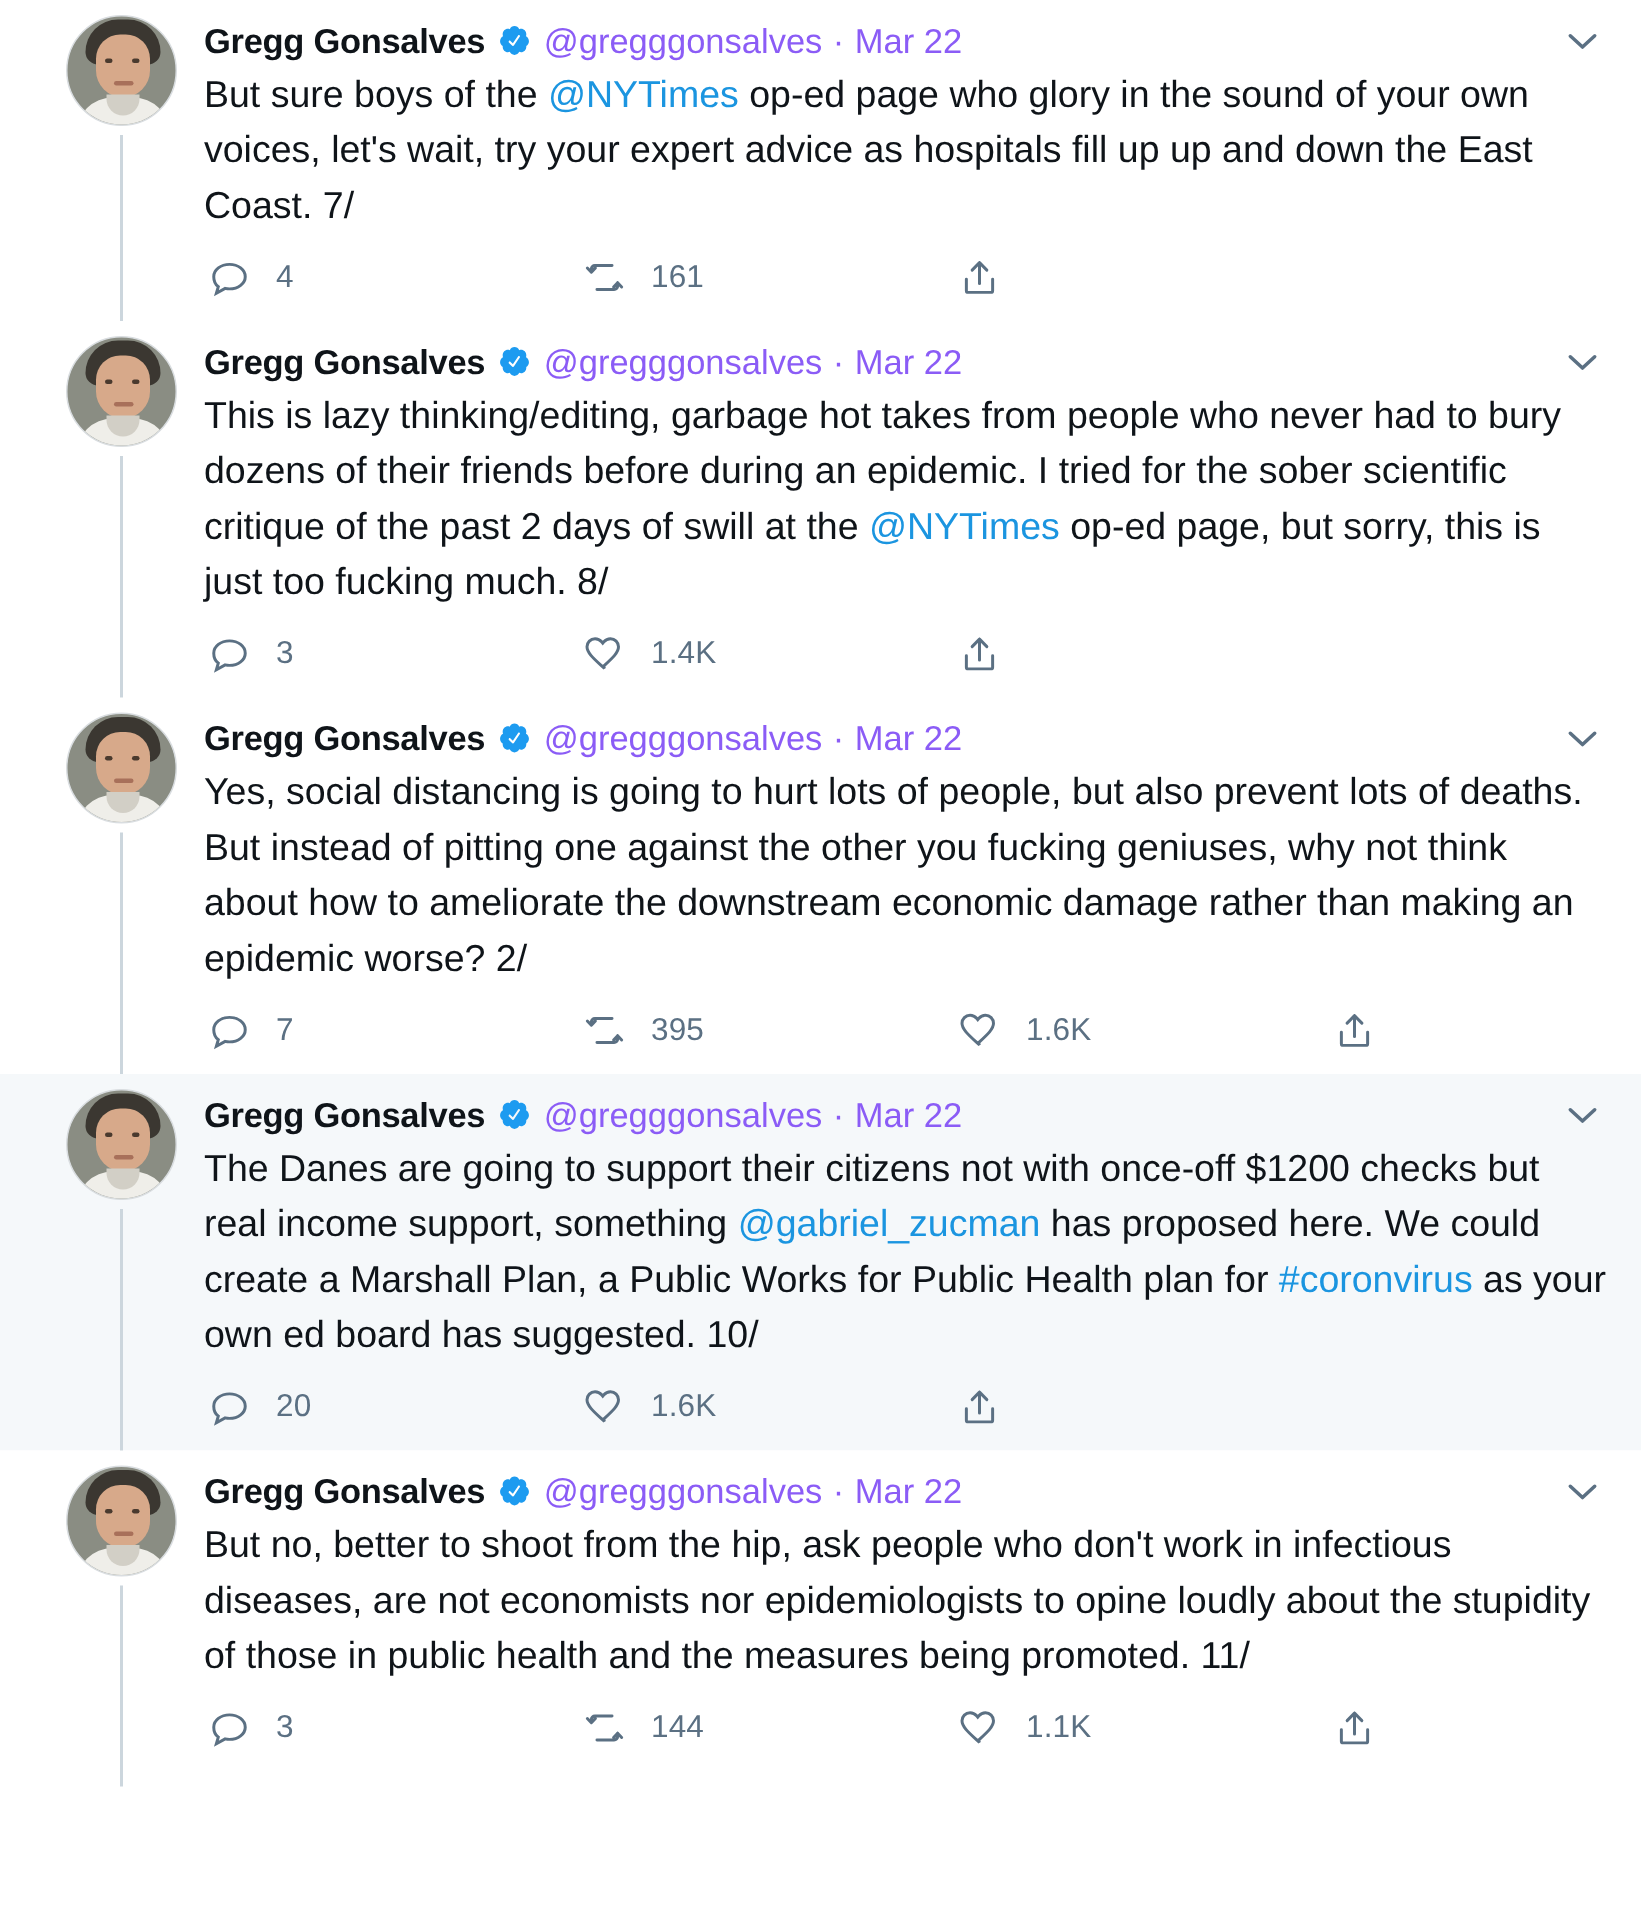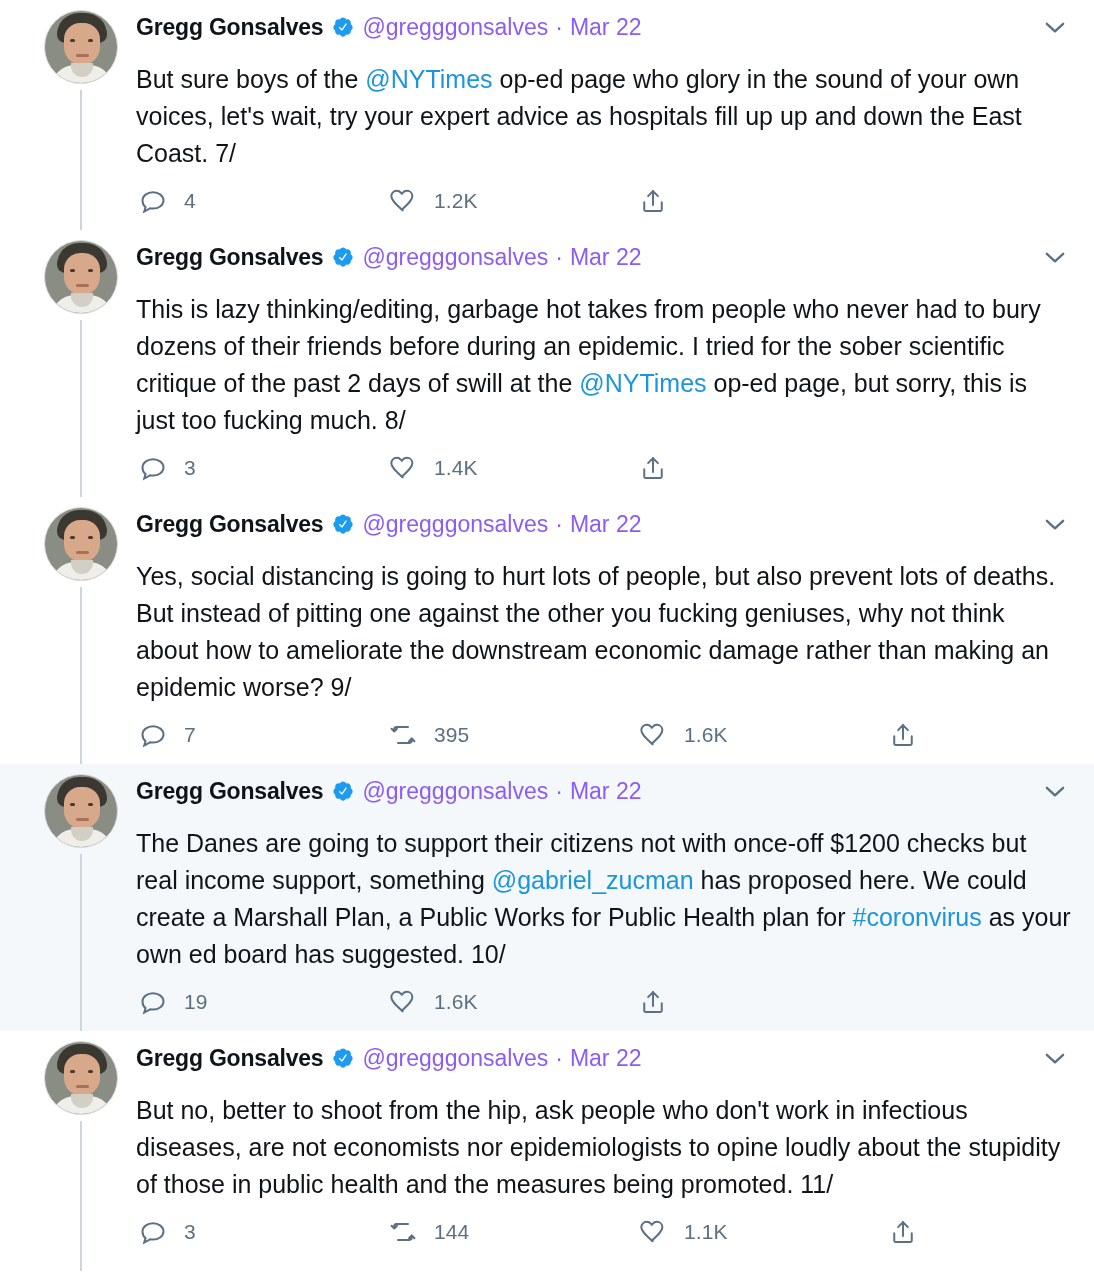--- a/index.html
+++ b/index.html
@@ -129,21 +129,21 @@
     height: 34px;
     display: flex;
     align-items: center;
     justify-content: center;
     color: #5b7083;
   }
   .text {
     font-size: 25px;
     line-height: 37px;
     color: #0f1419;
-    margin-top: 17px;
+    margin-top: 1px;
     word-wrap: break-word;
   }
   .text a {
     color: #1b95e0;
     text-decoration: none;
   }
   .actions {
     display: flex;
     align-items: center;
     margin-top: 12px;
@@ -213,24 +213,24 @@
             <span class="glyph">
               <svg viewBox="0 0 24 24" width="28" height="28">
                 <path fill="none" stroke="#5b7083" stroke-width="1.7" d="M21 11.5c0 3.9-4.03 7-9 7-.86 0-1.69-.09-2.48-.27L4.5 21l1.1-3.77C4 16 3 13.9 3 11.5c0-3.9 4.03-7 9-7s9 3.1 9 7z"></path>
               </svg>
             </span>
             <span class="count">4</span>
           </div>
           <div class="action">
             <span class="glyph">
               <svg viewBox="0 0 24 24" width="28" height="28">
-                <path fill="none" stroke="#5b7083" stroke-width="1.7" d="M12 20.3l-1.45-1.32C5.4 14.25 2 11.2 2 7.9 2 5.3 4.04 3.3 6.6 3.3c1.45 0 2.84.67 3.75 1.73l.65.77.65-.77C12.56 3.97 13.95 3.3 15.4 3.3 17.96 3.3 20 5.3 20 7.9c0 3.3-3.4 6.35-8.55 11.1L12 20.3z"></path>
-              </svg>
-            </span>
-            <span class="count">1.2K</span>
+                <path fill="none" stroke="#5b7083" stroke-width="1.7" stroke-linecap="round" stroke-linejoin="round" d="M4.5 9V7.2c0-1.1.9-2 2-2h9.8M4.5 9L2.2 6.6M4.5 9l2.3-2.4M19.5 15v1.8c0 1.1-.9 2-2 2H7.7M19.5 15l2.3 2.4M19.5 15l-2.3 2.4"></path>
+              </svg>
+            </span>
+            <span class="count">161</span>
           </div>
           <div class="action share">
             <span class="glyph">
               <svg viewBox="0 0 24 24" width="28" height="28">
                 <path fill="none" stroke="#5b7083" stroke-width="1.7" stroke-linecap="round" stroke-linejoin="round" d="M12 3.5v12M12 3.5L7.8 7.8M12 3.5l4.2 4.3M4.5 13v6.5c0 .6.4 1 1 1h13c.6 0 1-.4 1-1V13"></path>
               </svg>
             </span>
           </div>
         </div>
       </div>
@@ -316,21 +316,21 @@
           </span>
           <span class="handle">@gregggonsalves</span>
           <span class="dot">·</span>
           <span class="date">Mar 22</span>
           <span class="caret">
             <svg viewBox="0 0 24 24" width="30" height="30">
               <path fill="none" stroke="#5b7083" stroke-width="1.9" stroke-linecap="round" stroke-linejoin="round" d="M5.5 9.5l6.5 6 6.5-6"></path>
             </svg>
           </span>
         </div>
-        <div class="text"><span>Yes, social distancing is going to hurt lots of people, but also prevent lots of deaths. But instead of pitting one against the other you fucking geniuses, why not think about how to ameliorate the downstream economic damage rather than making an epidemic worse? 9/</span></div>
+        <div class="text"><span>Yes, social distancing is going to hurt lots of people, but also prevent lots of deaths. But instead of pitting one against the other you fucking geniuses, why not think about how to ameliorate the downstream economic damage rather than making an epidemic worse? 2/</span></div>
         <div class="actions">
           <div class="action">
             <span class="glyph">
               <svg viewBox="0 0 24 24" width="28" height="28">
                 <path fill="none" stroke="#5b7083" stroke-width="1.7" d="M21 11.5c0 3.9-4.03 7-9 7-.86 0-1.69-.09-2.48-.27L4.5 21l1.1-3.77C4 16 3 13.9 3 11.5c0-3.9 4.03-7 9-7s9 3.1 9 7z"></path>
               </svg>
             </span>
             <span class="count">7</span>
           </div>
           <div class="action">
@@ -390,21 +390,21 @@
           </span>
         </div>
         <div class="text"><span>The Danes are going to support their citizens not with once-off $1200 checks but real income support, something </span><a href="#">@gabriel_zucman</a><span> has proposed here. We could create a Marshall Plan, a Public Works for Public Health plan for </span><a href="#">#coronvirus</a><span> as your own ed board has suggested. 10/</span></div>
         <div class="actions">
           <div class="action">
             <span class="glyph">
               <svg viewBox="0 0 24 24" width="28" height="28">
                 <path fill="none" stroke="#5b7083" stroke-width="1.7" d="M21 11.5c0 3.9-4.03 7-9 7-.86 0-1.69-.09-2.48-.27L4.5 21l1.1-3.77C4 16 3 13.9 3 11.5c0-3.9 4.03-7 9-7s9 3.1 9 7z"></path>
               </svg>
             </span>
-            <span class="count">19</span>
+            <span class="count">20</span>
           </div>
           <div class="action">
             <span class="glyph">
               <svg viewBox="0 0 24 24" width="28" height="28">
                 <path fill="none" stroke="#5b7083" stroke-width="1.7" d="M12 20.3l-1.45-1.32C5.4 14.25 2 11.2 2 7.9 2 5.3 4.04 3.3 6.6 3.3c1.45 0 2.84.67 3.75 1.73l.65.77.65-.77C12.56 3.97 13.95 3.3 15.4 3.3 17.96 3.3 20 5.3 20 7.9c0 3.3-3.4 6.35-8.55 11.1L12 20.3z"></path>
               </svg>
             </span>
             <span class="count">1.6K</span>
           </div>
           <div class="action share">

